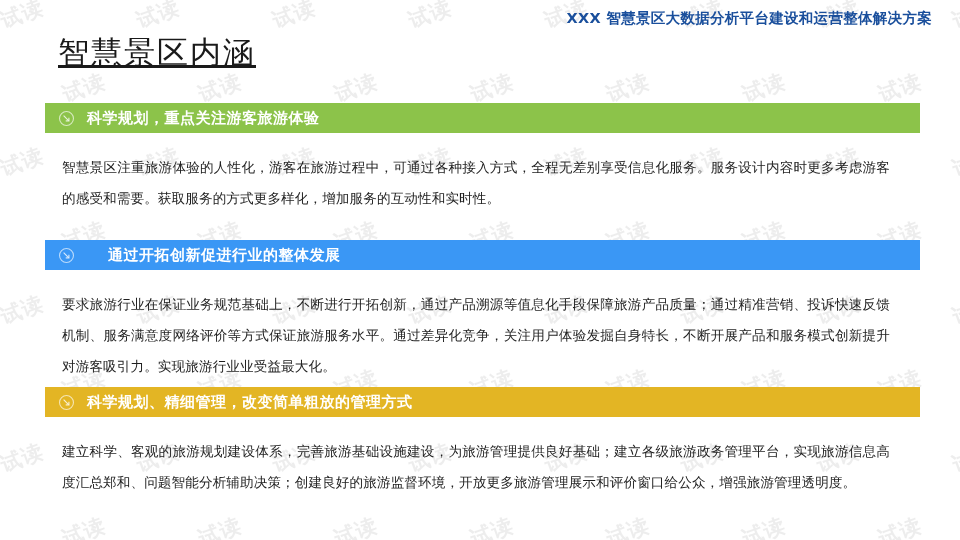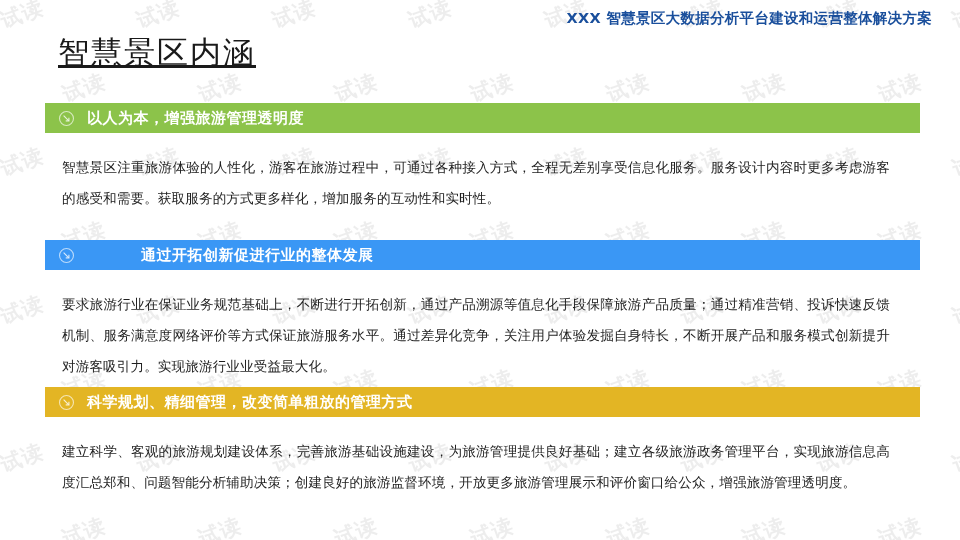--- a/index.html
+++ b/index.html
@@ -79,21 +79,21 @@
   }
   .bar.green  { background:#8cc34a; }
   .bar.blue   { background:#3a97f5; }
   .bar.yellow { background:#e3b524; }
 
   .bar.green  .bar-icon { margin-left:6px; }
   .bar.blue   .bar-icon { margin-left:6px; }
   .bar.yellow .bar-icon { margin-left:6px; }
 
   .bar.green  .bar-label { margin-left:6px; }
-  .bar.blue   .bar-label { margin-left:60px; }
+  .bar.blue   .bar-label { margin-left:27px; }
   .bar.yellow .bar-label { margin-left:6px; }
 
   .body-text {
     margin-top:19px;
     margin-left:17px;
     width:828px;
     font-size:13.6px;
     line-height:31px;
     color:#1f1f1f;
     text-align:justify;
@@ -174,21 +174,21 @@
 
   <div class="section" style="top:103px;">
     <div class="bar green" style="background: rgb(140, 195, 74);">
       <span class="bar-icon">
         <svg width="17" height="17" viewBox="0 0 20 20">
           <circle cx="10" cy="10" r="8.2" fill="none" stroke="rgba(255,255,255,0.65)" stroke-width="1.3"></circle>
           <line x1="6.6" y1="6.6" x2="12.4" y2="12.4" stroke="rgba(255,255,255,0.8)" stroke-width="1.3"></line>
           <polyline points="12.8,9.1 12.9,12.9 9.1,12.8" fill="none" stroke="rgba(255,255,255,0.8)" stroke-width="1.3"></polyline>
         </svg>
       </span>
-      <span class="bar-label">以人为本，增强旅游管理透明度</span>
+      <span class="bar-label">科学规划，重点关注游客旅游体验</span>
     </div>
     <p class="body-text">智慧景区注重旅游体验的人性化，游客在旅游过程中，可通过各种接入方式，全程无差别享受信息化服务。服务设计内容时更多考虑游客的感受和需要。获取服务的方式更多样化，增加服务的互动性和实时性。</p>
   </div>
 
   <div class="section" style="top:240px;">
     <div class="bar blue" style="background: rgb(58, 151, 245);">
       <span class="bar-icon">
         <svg width="17" height="17" viewBox="0 0 20 20">
           <circle cx="10" cy="10" r="8.2" fill="none" stroke="rgba(255,255,255,0.65)" stroke-width="1.3"></circle>
           <line x1="6.6" y1="6.6" x2="12.4" y2="12.4" stroke="rgba(255,255,255,0.8)" stroke-width="1.3"></line>

